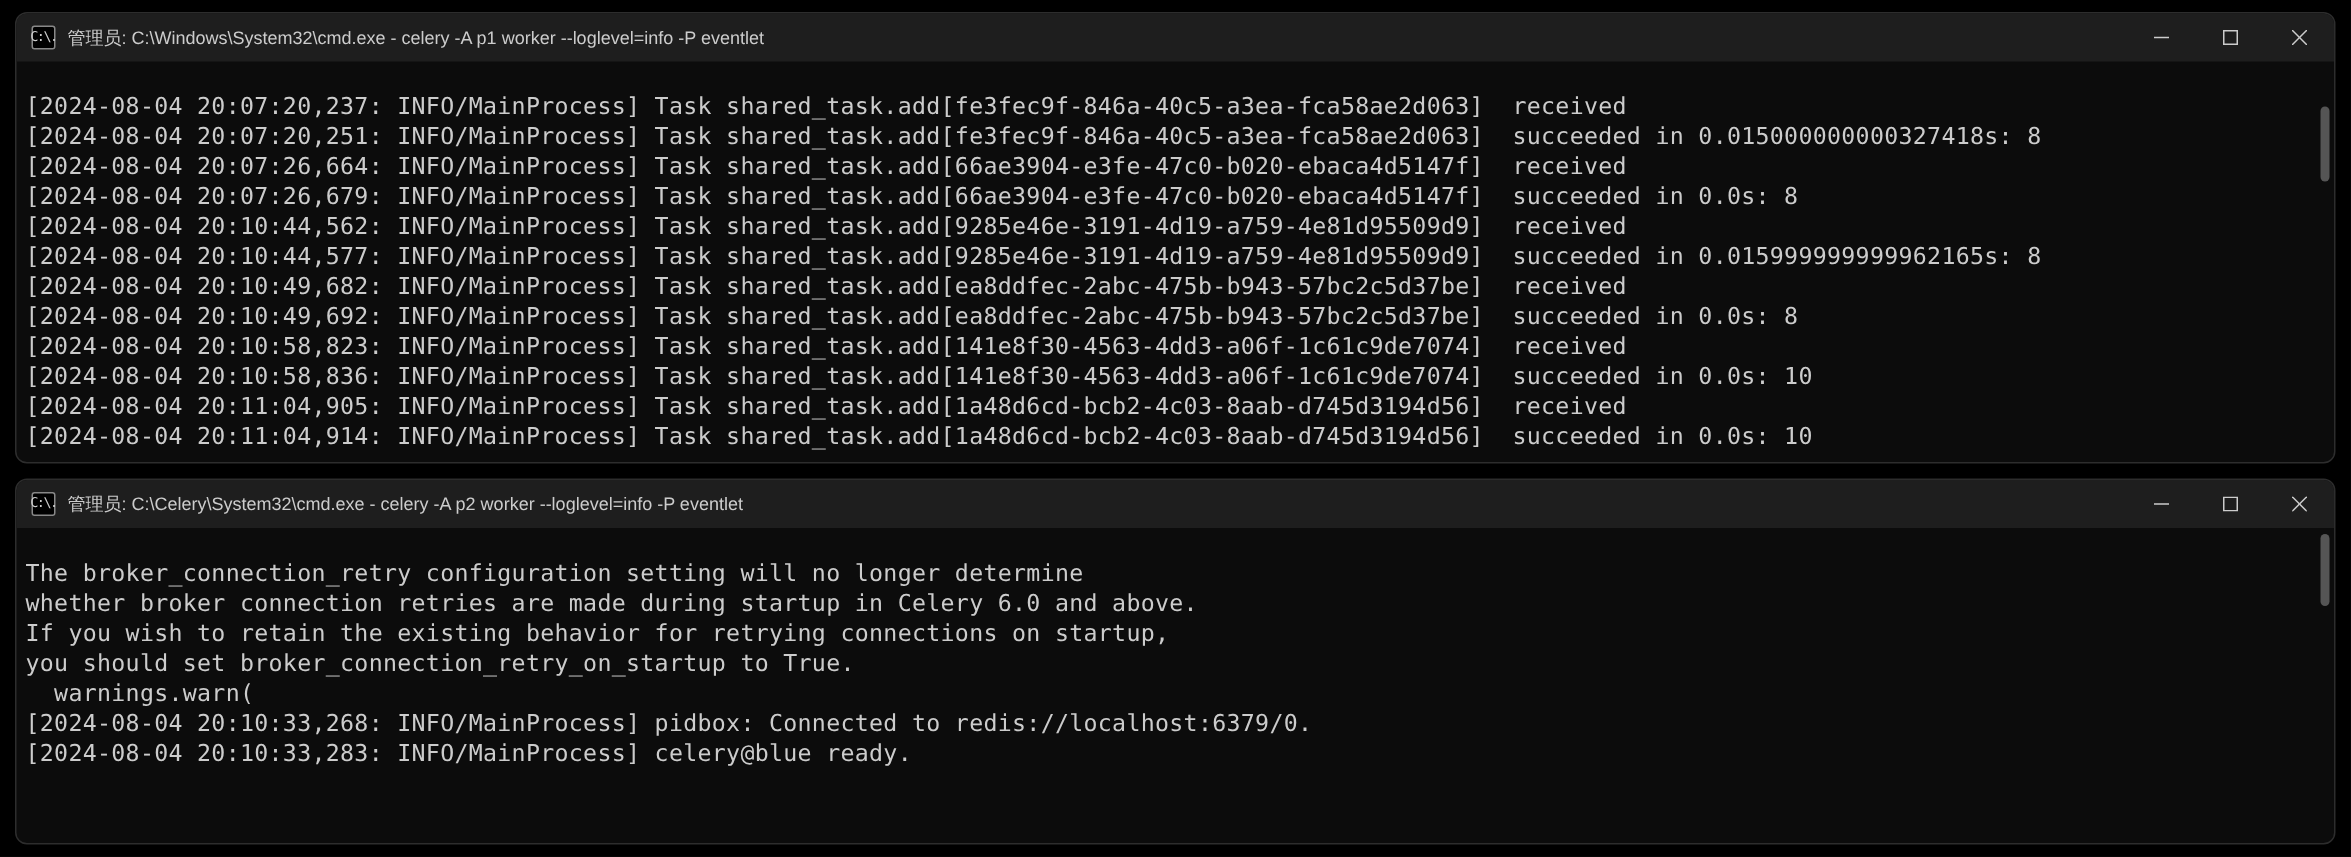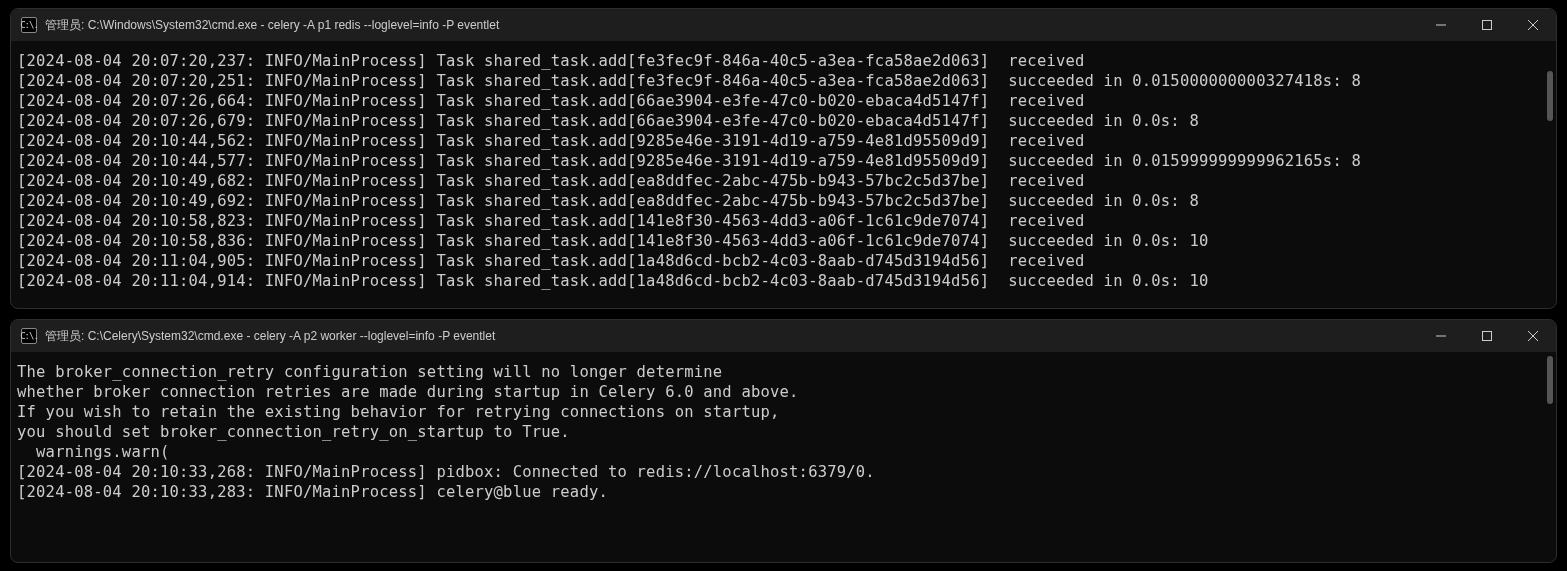--- a/index.html
+++ b/index.html
@@ -59,21 +59,21 @@
     width: 46px;
     height: 100%;
     display: flex;
     align-items: center;
     justify-content: center;
     color: #cccccc;
   }
   .win-btn svg { width: 10px; height: 10px; }
   .terminal-body {
     flex: 1;
-    padding: 10px 6px 6px 6px;
+    padding: 20px 6px 6px 6px;
     font-family: "NSimSun", "SimSun", "Consolas", monospace;
     font-size: 15.5px;
     line-height: 20px;
     color: #cccccc;
     white-space: pre;
     overflow: hidden;
     position: relative;
   }
   .log-line { display: block; letter-spacing: 0.2px; }
   .scrollbar {
@@ -85,21 +85,21 @@
   }
   .sb1 { top: 62px; height: 50px; }
   .sb2 { top: 36px; height: 48px; }
 </style>
 </head>
 <body>
 
 <div class="window window1">
   <div class="titlebar">
     <span class="icon">C:\.</span>
-    <span class="title-text">管理员: C:\Windows\System32\cmd.exe - celery  -A p1  redis --loglevel=info  -P eventlet</span>
+    <span class="title-text">管理员: C:\Windows\System32\cmd.exe - celery  -A p1  worker --loglevel=info  -P eventlet</span>
     <div class="win-controls">
       <div class="win-btn">
         <svg viewBox="0 0 10 10">
             <line x1="0" y1="5" x2="10" y2="5" stroke="#ccc" stroke-width="1"></line>
           </svg>
       </div>
       <div class="win-btn">
         <svg viewBox="0 0 10 10">
             <rect x="0.5" y="0.5" width="9" height="9" fill="none" stroke="#ccc" stroke-width="1"></rect>
           </svg>

